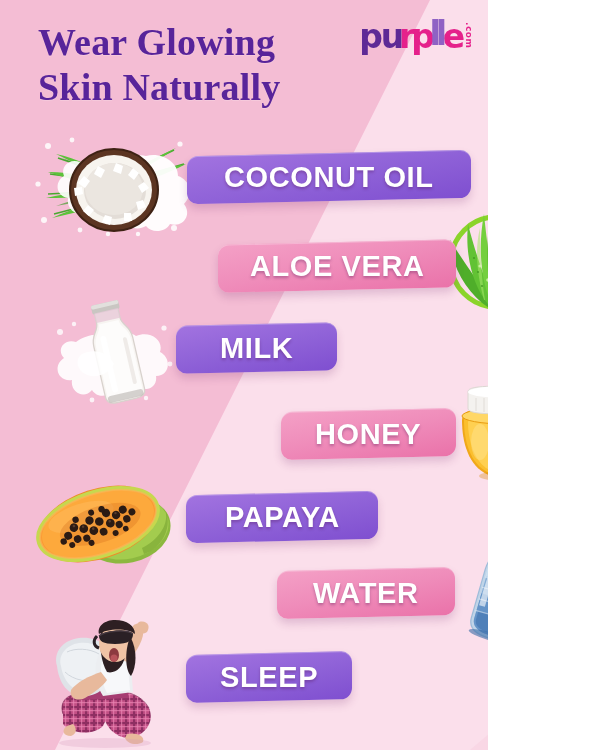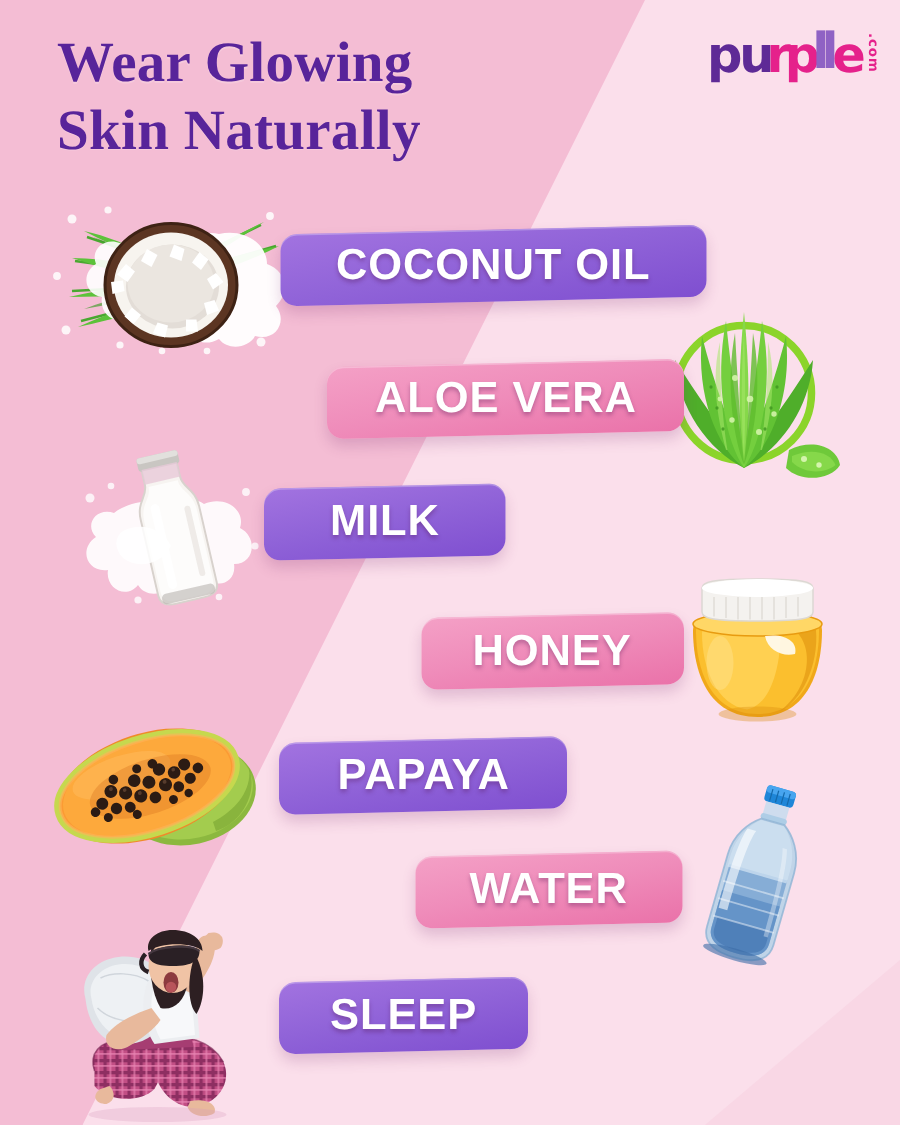--- a/index.html
+++ b/index.html
@@ -6,21 +6,21 @@
     margin: 0;
     padding: 0;
     background: #ffffff;
   }
   body {
     font-family: "Liberation Sans", sans-serif;
   }
 
   #poster {
     position: relative;
-    width: 600px;
+    width: 488px;
     height: 750px;
     overflow: hidden;
     background: #f3b9d2;
   }
 
   
   .bg-base {
     position: absolute;
     inset: 0;
     background: #f4bdd4;

